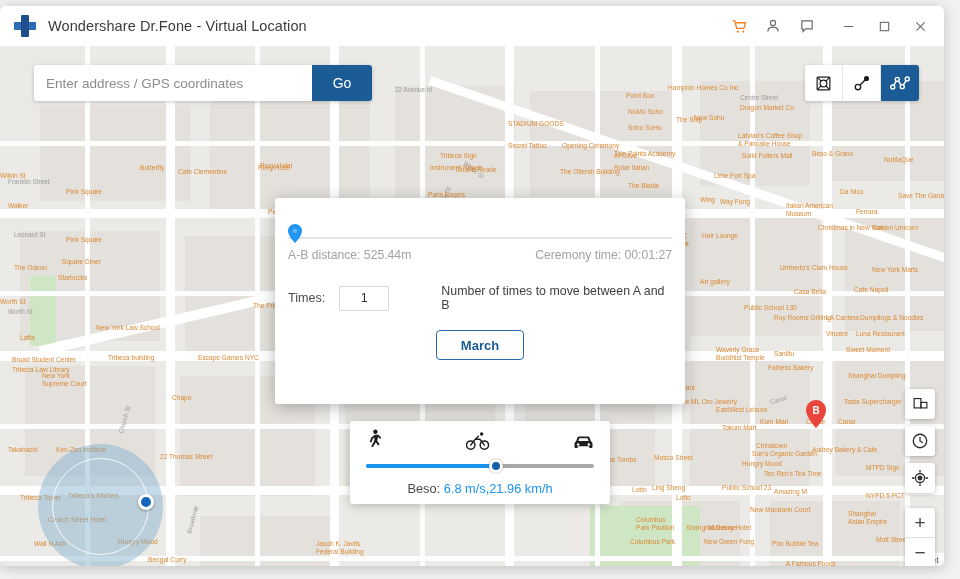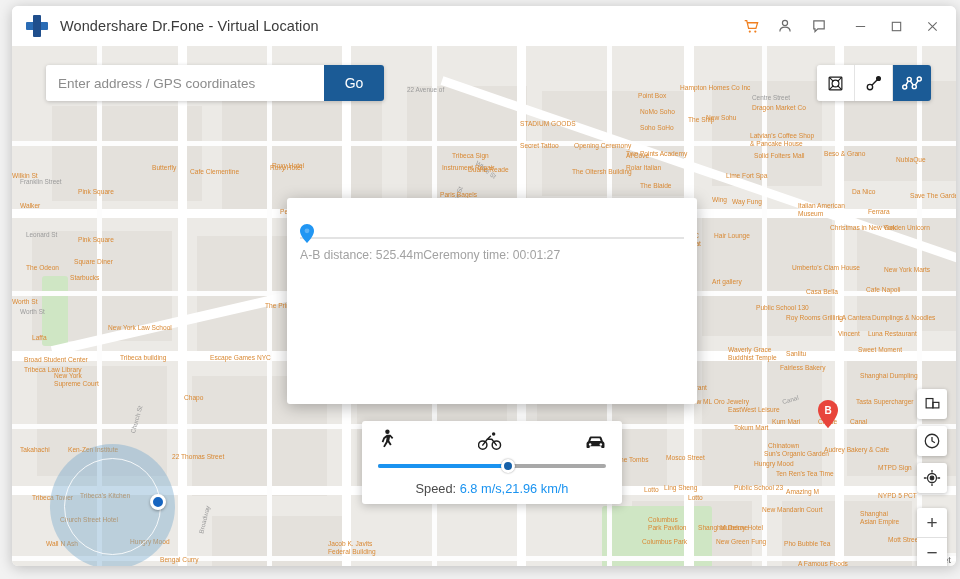--- a/index.html
+++ b/index.html
@@ -1,20 +1,20 @@
 <!DOCTYPE html>
 <html><head>
 <meta charset="utf-8">
 <style>
   * { box-sizing: border-box; margin:0; padding:0; }
   html,body { width:960px; height:579px; overflow:hidden; background:#f2f2f2;
     font-family:"Liberation Sans", sans-serif; }
 
   .app-window{
-    position:absolute; left:12px; top:6px; width:944px; height:560px;
+    position:absolute; left:0; top:6px; width:944px; height:560px;
     background:#fff; border-radius:6px; overflow:hidden;
     box-shadow:0 2px 14px rgba(0,0,0,.22);
   }
 
   
   .titlebar{
     position:absolute; left:0; top:0; width:100%; height:40px;
     background:#fff; display:flex; align-items:center; z-index:40;
   }
   .logo{ width:22px; height:22px; margin-left:14px; position:relative; flex:none; }
@@ -97,21 +97,21 @@
   .dlg-head{ height:46px; display:flex; align-items:center; padding:0 14px 0 16px;
     border-bottom:1px solid #ececec; }
   .dlg-title{ font-size:15px; font-weight:bold; color:#2b2b2b; }
   .dlg-actions{ margin-left:auto; display:flex; gap:6px; }
   .dlg-ico{ width:24px; height:24px; display:flex; align-items:center; justify-content:center;
     color:#777; cursor:pointer; }
 
   .progress-row{ position:relative; margin:30px 13px 0 13px; height:14px; }
   .progress-track{ position:absolute; left:0; right:0; top:9px; height:1.5px; background:#e3e3e3; }
   .progress-pin{ position:absolute; left:0; top:-4px; width:14px; height:19px; }
-  .meta-row{ display:flex; margin:6px 13px 0 13px;
+  .meta-row{ display:flex; justify-content:space-between; margin:6px 13px 0 13px;
     font-size:12.2px; color:#a2a2a2; }
 
   .times-row{ display:flex; align-items:center; margin:22px 13px 0 13px; }
   .times-label{ font-size:12.6px; color:#4a4a4a; }
   .times-input{ width:50px; height:25px; margin-left:14px; border:1px solid #d9d9d9;
     text-align:center; font-size:12.5px; color:#333; outline:none;
     font-family:"Liberation Sans", sans-serif; }
   .times-hint{ margin-left:52px; font-size:12.4px; color:#3f3f3f; }
 
   .march-wrap{ display:flex; justify-content:center; margin-top:18px; }
@@ -486,21 +486,29 @@
           <circle cx="7" cy="6.8" r="2.4" fill="#ffffff" opacity="0.28"></circle>
         </svg>
       </div>
     </div>
 
     <div class="meta-row">
       <span>A-B distance: 525.44m</span>
       <span>Ceremony time: 00:01:27</span>
     </div>
 
-
+    <div class="times-row">
+      <span class="times-label">Times:</span>
+      <input class="times-input" type="text" value="1" style="">
+      <span class="times-hint">Number of times to move between A and B</span>
+    </div>
+
+    <div class="march-wrap">
+      <button class="march-btn">March</button>
+    </div>
   </div>
 
   <div class="speed-panel">
     <div class="speed-icons">
       <span>
         <svg width="17" height="22" viewBox="0 0 18 24" fill="#1d1d1d">
           <circle cx="10" cy="3" r="2.4"></circle>
           <path d="M9.4 6.3L5.6 9.2 3.8 14l1.8.7 1.6-4 2-1.3-.8 4.2-3 5.4 1.7 1 3.4-5.6 2.4 3.6 1.7-1-2.6-4.1.9-4.4 2.1 2.3 1.4-1.2-3-3.2z"></path>
         </svg>
       </span>
@@ -521,18 +529,18 @@
       </span>
     </div>
 
     <div class="slider">
       <div class="slider-track"></div>
       <div class="slider-fill" style="width: 57%;"></div>
       <div class="slider-thumb" style="left: 57%;"></div>
     </div>
 
     <div class="speed-text">
-      <span>Speed:</span>
+      <span>Beso:</span>
       <b>6.8 m/s,21.96 km/h</b>
     </div>
   </div>
 
 </div>
 
 </body></html>

